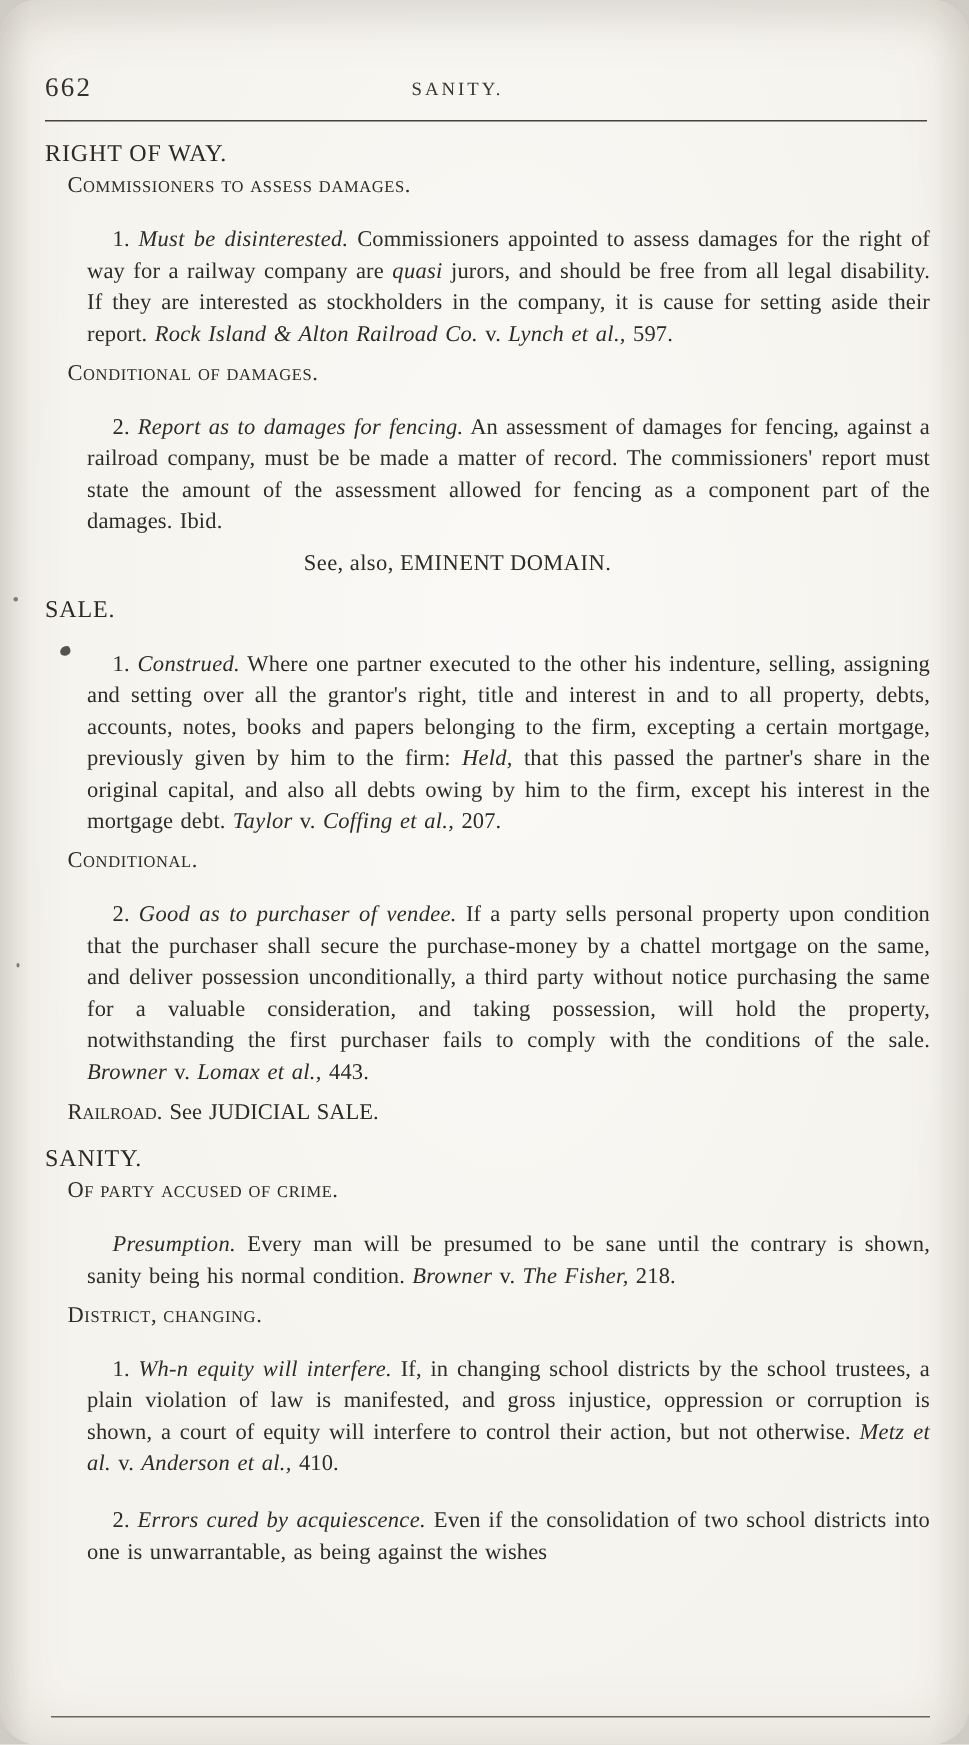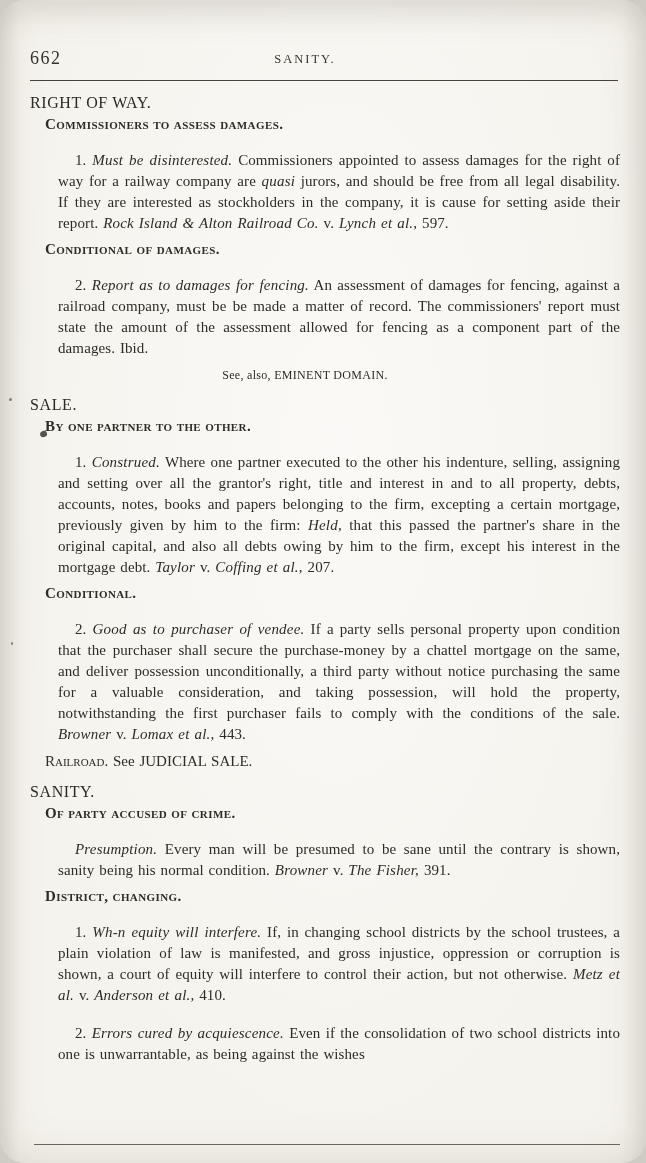--- a/index.html
+++ b/index.html
@@ -37,35 +37,35 @@
     border: none; border-top: 1.5px solid #47433b;
     margin: 8px 2px 2px 0;
   }
 
   .section-title {
     font-size: 16px; font-weight: normal; letter-spacing: 0.6px;
     margin: 13px 0 2px 0; color: #2d2a24;
   }
   .subheading {
     font-variant: small-caps;
-    font-size: 15px; font-weight: bold; letter-spacing: 0.4px;
+    font-size: 15px; font-weight: normal; letter-spacing: 0.4px;
     margin: 4px 0 1px 15px;
   }
   .entry {
     font-size: 15px; line-height: 21px;
     text-align: justify;
     margin: 17px 0 7px 28px;
     width: 562px;
     text-indent: 17px;
     word-spacing: 1px;
     letter-spacing: 0.1px;
   }
   .entry i { letter-spacing: 0.2px; }
   .see-also {
-    text-align: center; font-size: 12px; letter-spacing: 0.3px;
+    text-align: center; font-size: 15px; letter-spacing: 0.3px;
     margin: 9px 40px 7px 0;
   }
   .crossref {
     font-size: 15px; margin: 8px 0 6px 15px; word-spacing: 1px;
   }
   .crossref .sc { font-variant: small-caps; }
 
   .bottom-rule {
     position: absolute; left: 34px; right: 26px; bottom: 18px;
     border-top: 1px solid #6b665c;
@@ -95,30 +95,29 @@
         <section class="index-section">
           <h2 class="section-title">RIGHT OF WAY.</h2>
           <h3 class="subheading">Commissioners to assess damages.</h3>
           <p class="entry"><span>1. </span><i>Must be disinterested.</i><span> Commissioners appointed to assess damages for the right of way for a railway company are </span><i>quasi</i><span> jurors, and should be free from all legal disability. If they are interested as stockholders in the company, it is cause for setting aside their report. </span><i>Rock Island &amp; Alton Railroad Co.</i><span> v. </span><i>Lynch et al.,</i><span> 597.</span></p>
           <h3 class="subheading">Conditional of damages.</h3>
           <p class="entry"><span>2. </span><i>Report as to damages for fencing.</i><span> An assessment of damages for fencing, against a railroad company, must be be made a matter of record. The commissioners' report must state the amount of the assessment allowed for fencing as a component part of the damages. Ibid.</span></p>
           <p class="see-also">See, also, EMINENT DOMAIN.</p>
         </section>
         <section class="index-section">
           <h2 class="section-title">SALE.</h2>
-          <h3 class="subheading">By one partner to the other.</h3>
           <p class="entry"><span>1. </span><i>Construed.</i><span> Where one partner executed to the other his indenture, selling, assigning and setting over all the grantor's right, title and interest in and to all property, debts, accounts, notes, books and papers belonging to the firm, excepting a certain mortgage, previously given by him to the firm: </span><i>Held,</i><span> that this passed the partner's share in the original capital, and also all debts owing by him to the firm, except his interest in the mortgage debt. </span><i>Taylor</i><span> v. </span><i>Coffing et al.,</i><span> 207.</span></p>
           <h3 class="subheading">Conditional.</h3>
           <p class="entry"><span>2. </span><i>Good as to purchaser of vendee.</i><span> If a party sells personal property upon condition that the purchaser shall secure the purchase-money by a chattel mortgage on the same, and deliver possession unconditionally, a third party without notice purchasing the same for a valuable consideration, and taking possession, will hold the property, notwithstanding the first purchaser fails to comply with the conditions of the sale. </span><i>Browner</i><span> v. </span><i>Lomax et al.,</i><span> 443.</span></p>
           <p class="crossref"><span class="sc">Railroad.</span><span>  See JUDICIAL SALE.</span></p>
         </section>
         <section class="index-section">
           <h2 class="section-title">SANITY.</h2>
           <h3 class="subheading">Of party accused of crime.</h3>
-          <p class="entry"><i>Presumption.</i><span> Every man will be presumed to be sane until the contrary is shown, sanity being his normal condition. </span><i>Browner</i><span> v. </span><i>The Fisher,</i><span> 391.</span></p>
+          <p class="entry"><i>Presumption.</i><span> Every man will be presumed to be sane until the contrary is shown, sanity being his normal condition. </span><i>Browner</i><span> v. </span><i>The Fisher,</i><span> 218.</span></p>
         </section>
         <section class="index-section">
           <h3 class="subheading">District, changing.</h3>
           <p class="entry"><span>1. </span><i>Wh-n equity will interfere.</i><span> If, in changing school districts by the school trustees, a plain violation of law is manifested, and gross injustice, oppression or corruption is shown, a court of equity will interfere to control their action, but not otherwise. </span><i>Metz et al.</i><span> v. </span><i>Anderson et al.,</i><span> 410.</span></p>
           <p class="entry"><span>2. </span><i>Errors cured by acquiescence.</i><span> Even if the consolidation of two school districts into one is unwarrantable, as being against the wishes</span></p>
         </section>
       </main>
   </div>
   <div class="ink-mark"></div>
   <div class="speck speck-1"></div>

